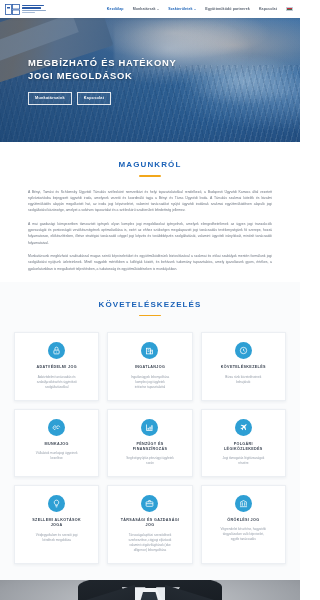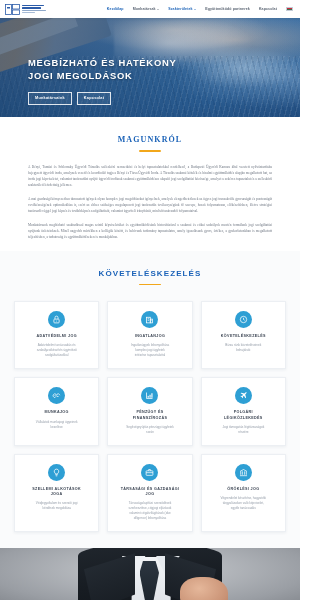--- a/index.html
+++ b/index.html
@@ -57,21 +57,21 @@
     overflow: hidden;
     cursor: pointer;
   }
   .flag span { flex: 1; display: block; }
   .flag .f1 { background: #cd2a3e; }
   .flag .f2 { background: #ffffff; }
   .flag .f3 { background: #436f4d; }
 
   
   .hero {
-    position: relative; width: 100%; height: 99px;
+    position: relative; width: 100%; height: 124px;
     overflow: hidden;
     background: #c2410c;
   }
   .hero-bg { position: absolute; inset: 0; }
   .hero-sea {
     position: absolute; inset: 0;
     background:
       radial-gradient(ellipse 60% 40% at 78% 22%, rgba(226,198,176,.55), transparent 65%),
       radial-gradient(ellipse 46% 30% at 58% 12%, rgba(240,228,215,.6), transparent 70%),
       radial-gradient(ellipse 55% 45% at 95% 60%, rgba(120,160,200,.6), transparent 70%),
@@ -132,21 +132,21 @@
     color: #ffffff;
     font-size: 3.8px; font-weight: 600;
     letter-spacing: .25px;
     padding: 3.6px 6px;
     background: rgba(255,255,255,.06);
     white-space: nowrap;
     cursor: pointer;
   }
 
   
-  .section { padding: 0 28px; background: #ffffff; font-family: Liberation Serif, serif; }
+  .section { padding: 0 28px; background: #ffffff; }
   .section.about { padding-top: 18px; }
   .section-title {
     text-align: center;
     color: #1c63b8;
     font-size: 8px; font-weight: 700;
     letter-spacing: 1.1px;
   }
   .title-rule {
     width: 22px; height: 1.6px;
     background: #f2a71b;

